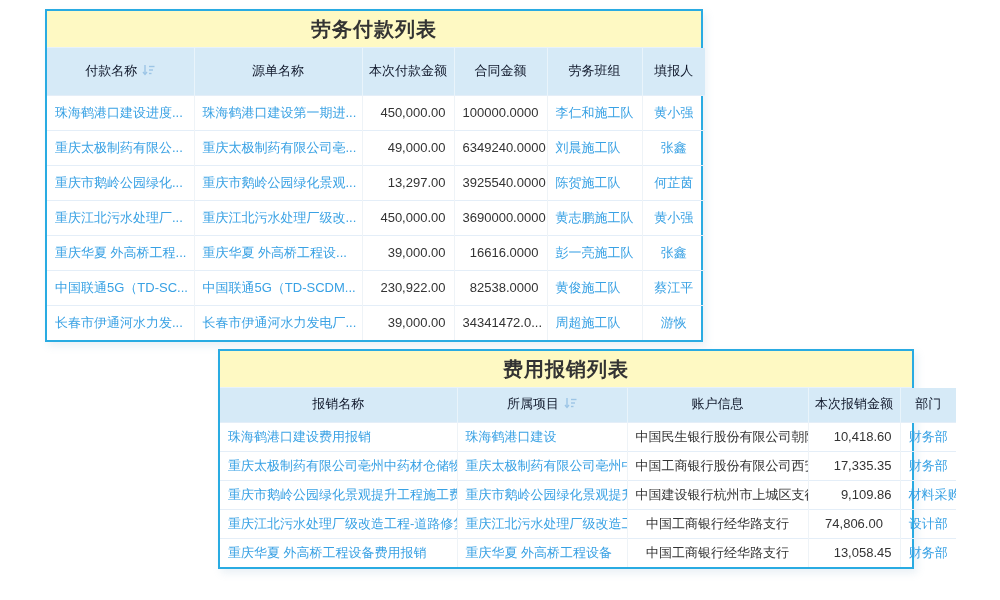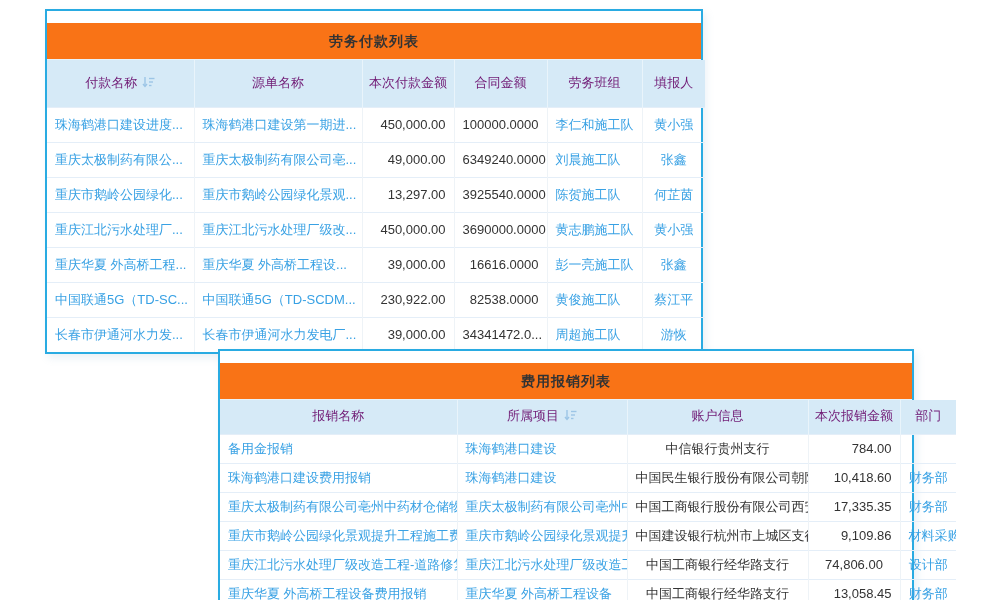--- a/index.html
+++ b/index.html
@@ -11,34 +11,33 @@
   .panel{
     position:absolute;
     border:2px solid #29abe2;
     background:#fff;
     box-shadow:3px 4px 8px rgba(120,160,190,.16);
     box-sizing:border-box;
   }
   .panel-labor{left:45px;top:9px;width:658px;}
   .panel-expense{left:218px;top:349px;width:696px;}
   .panel-title{
-    background:#f97316;
+    background:#fef9c3;
     text-align:center;
     font-weight:bold;
-    font-size:14px;
+    font-size:20px;
     color:#333333;
     height:36px;line-height:36px;
     border-bottom:1px solid #e8f2f9;
     letter-spacing:1px;
-    margin-top:12px;
   }
   table{border-collapse:collapse;table-layout:fixed;width:100%;font-size:13px;}
   thead th{
     background:#d6eaf7;
-    color:#701a75;
+    color:#0f172a;
     font-weight:normal;
     text-align:center;
     vertical-align:middle;
     padding:2px 6px;
     border-right:1px solid #e9f4fb;
     line-height:1.45;
     box-sizing:border-box;
   }
   thead th:last-child{border-right:none;}
   .panel-labor thead tr{height:47px;}
@@ -171,27 +170,20 @@
                 <line x1="7" y1="6" x2="11" y2="6"></line>
                 <line x1="7" y1="9.5" x2="9.5" y2="9.5"></line>
               </svg></span></th>
           <th><span>账户信息</span></th>
           <th><span>本次报销金额</span></th>
           <th><span>部门</span></th>
         </tr>
       </thead>
     <tbody id="expense_table-body">
         <tr>
-          <td class="link-cell" style="text-align: left;">备用金报销</td>
-          <td class="link-cell" style="text-align: left;">珠海鹤港口建设</td>
-          <td class="text-cell" style="text-align: center;">中信银行贵州支行</td>
-          <td class="text-cell" style="text-align: right;">784.00</td>
-          <td class="text-cell" style="text-align: center;"></td>
-        </tr>
-        <tr>
           <td class="link-cell" style="text-align: left;">珠海鹤港口建设费用报销</td>
           <td class="link-cell" style="text-align: left;">珠海鹤港口建设</td>
           <td class="text-cell" style="text-align: center;">中国民生银行股份有限公司朝阳支行</td>
           <td class="text-cell" style="text-align: right;">10,418.60</td>
           <td class="link-cell" style="text-align: center;">财务部</td>
         </tr>
         <tr>
           <td class="link-cell" style="text-align: left;">重庆太极制药有限公司亳州中药材仓储物流基地...</td>
           <td class="link-cell" style="text-align: left;">重庆太极制药有限公司亳州中药...</td>
           <td class="text-cell" style="text-align: center;">中国工商银行股份有限公司西安回...</td>

